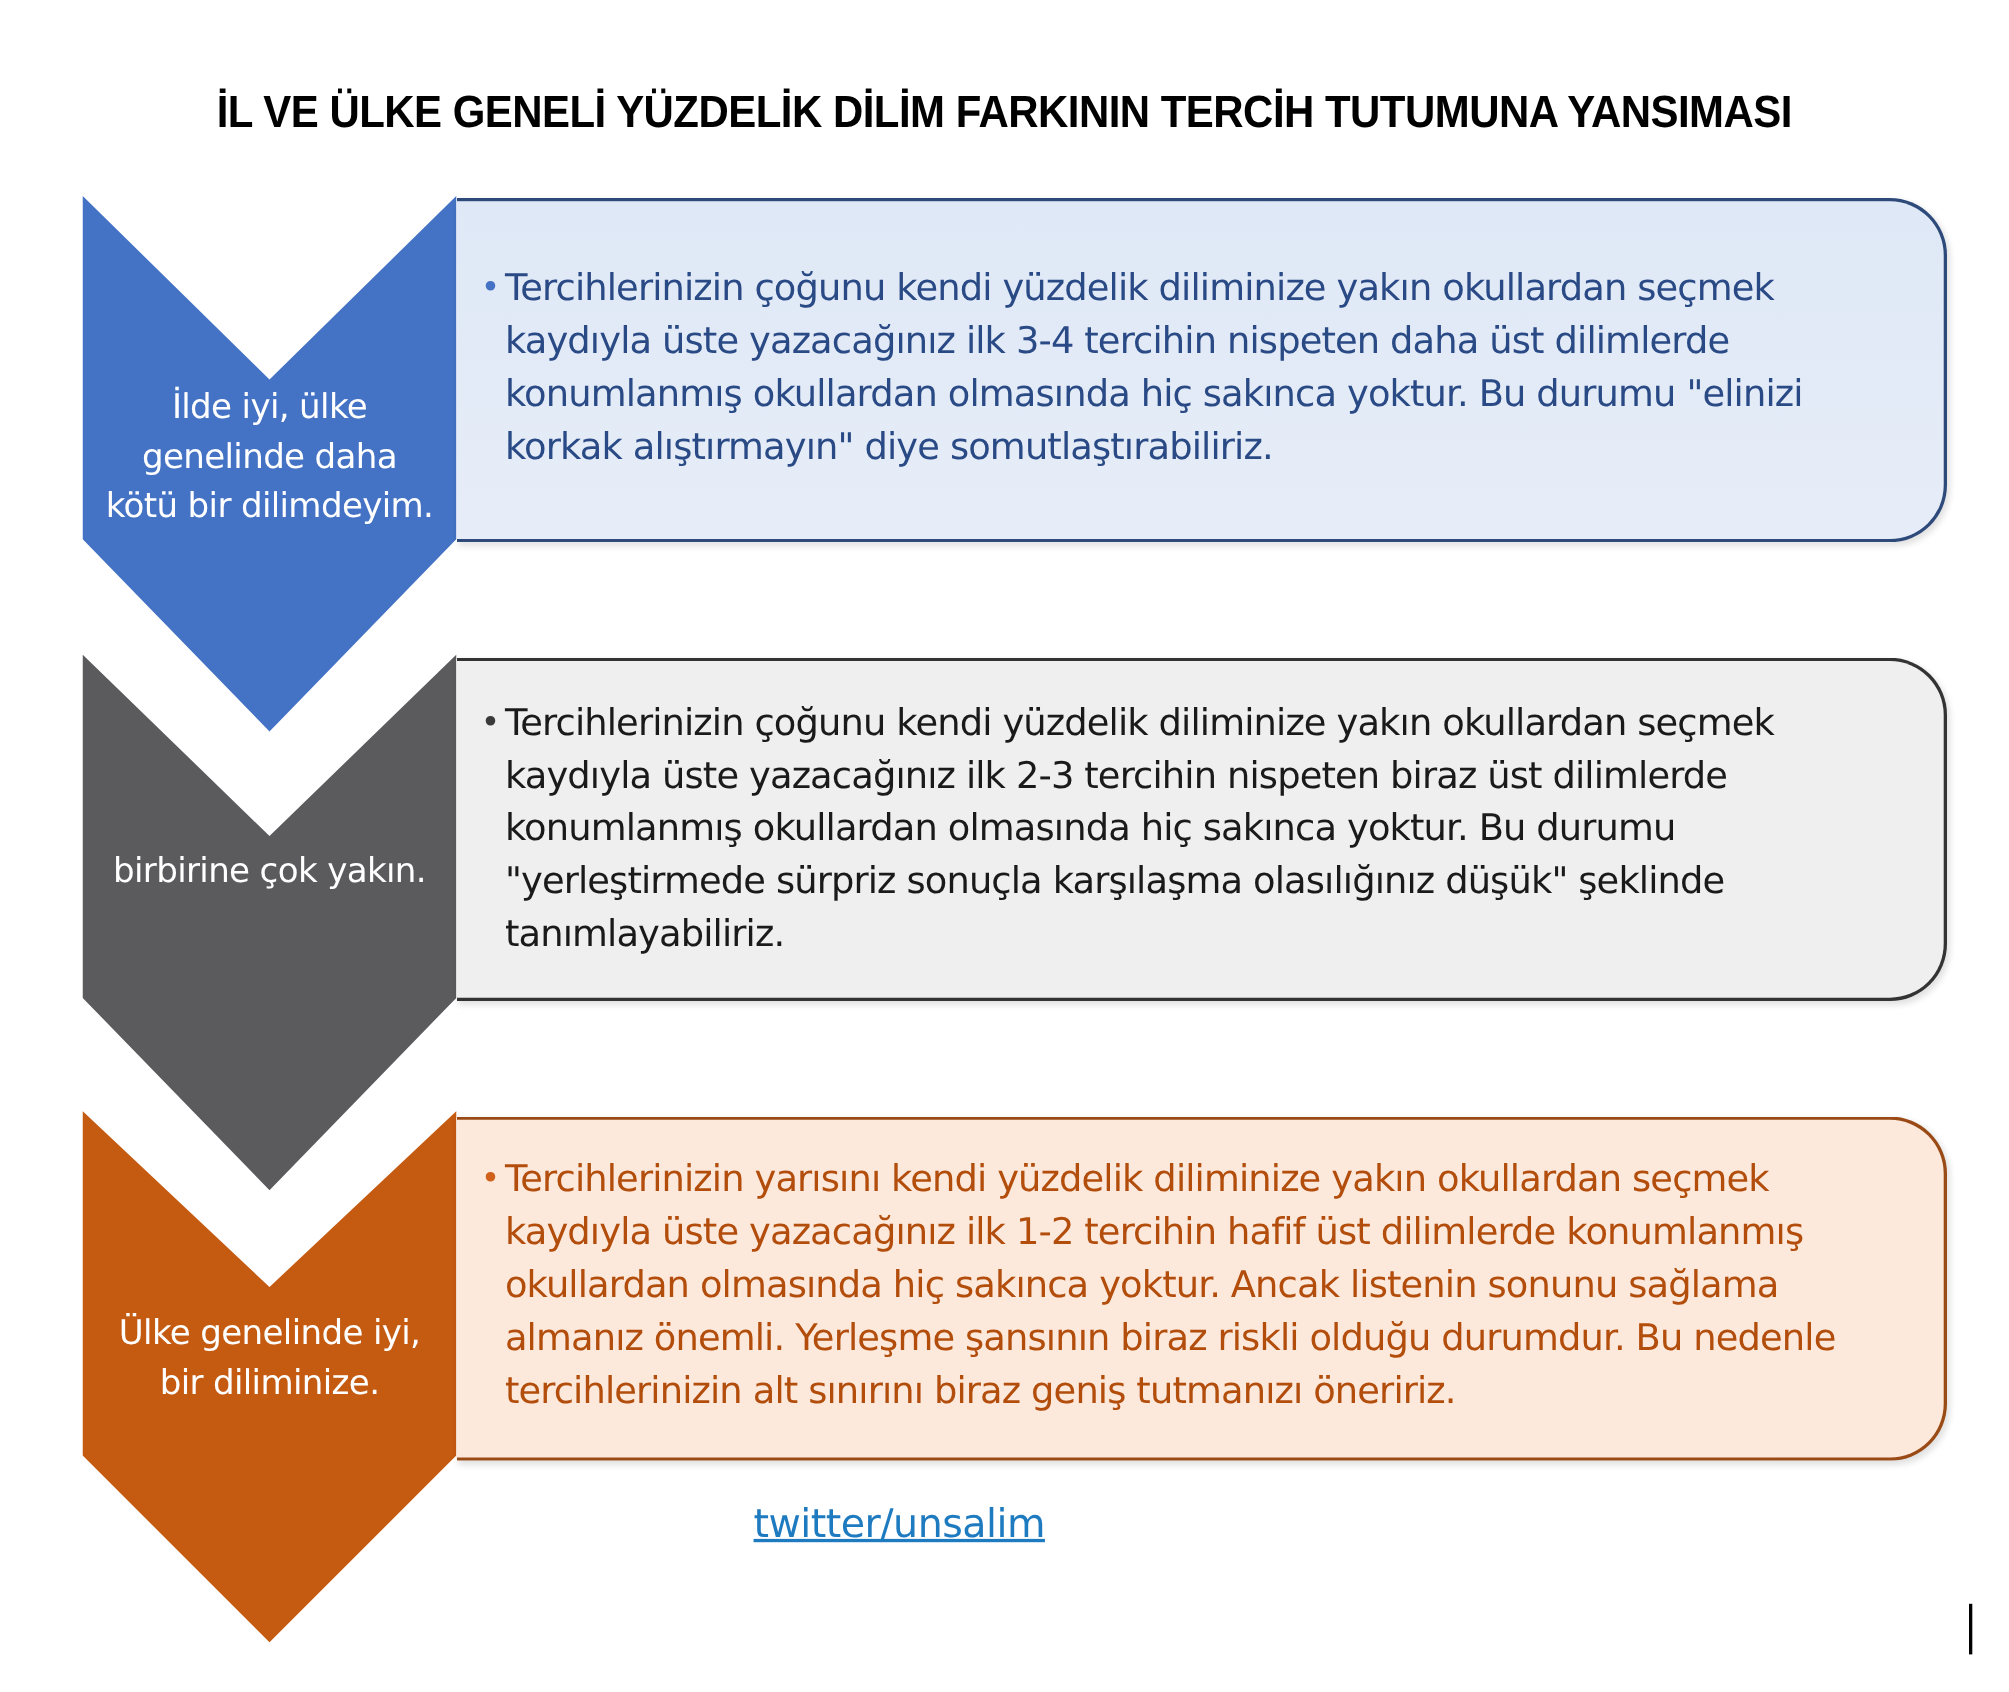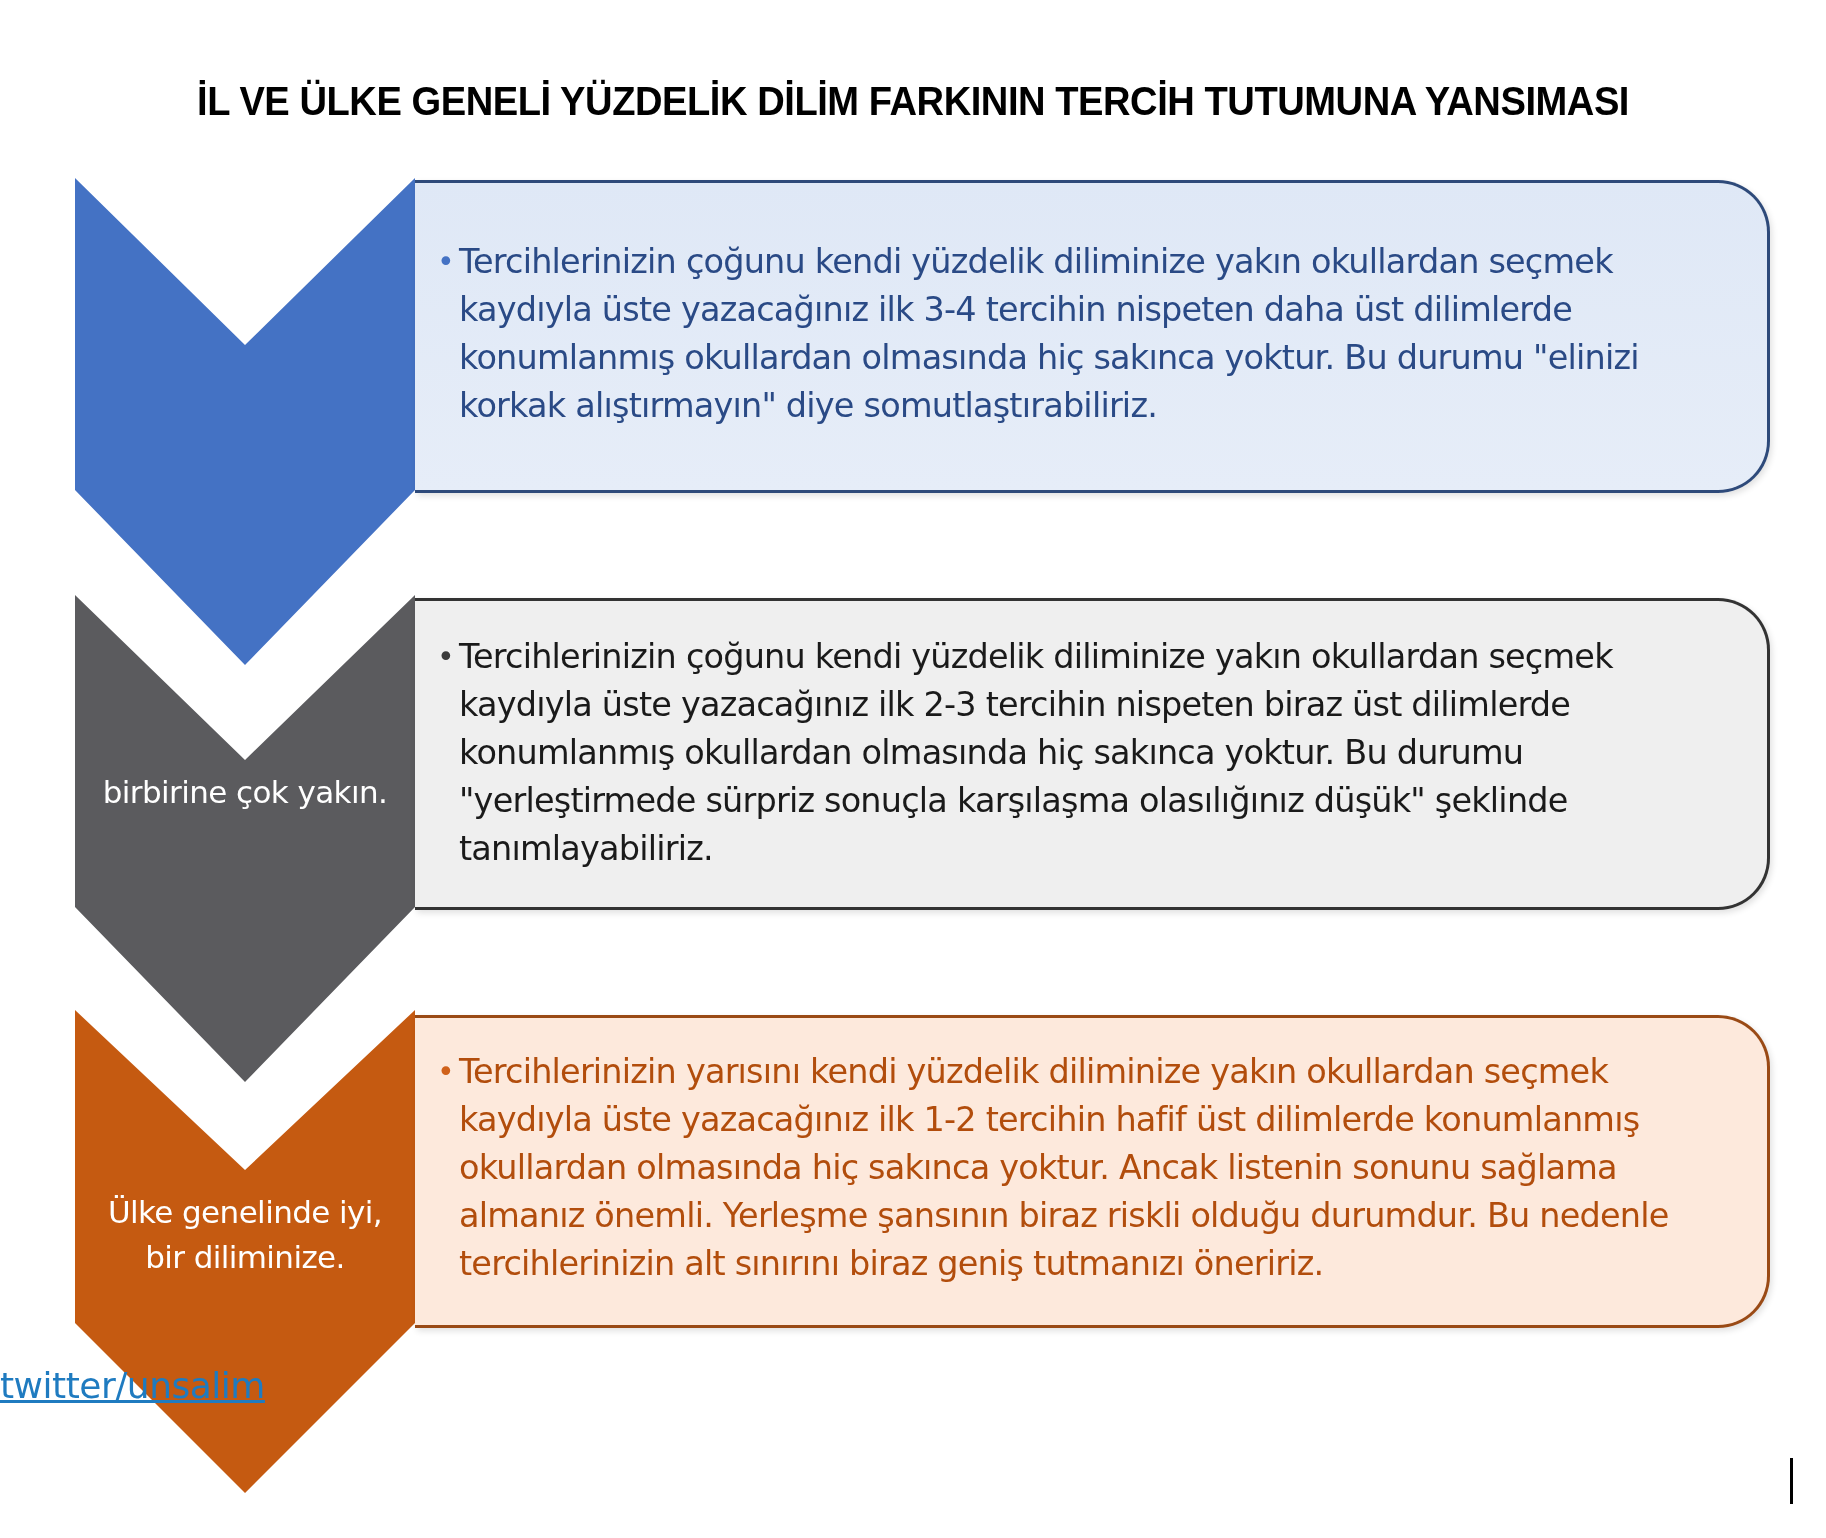--- a/index.html
+++ b/index.html
@@ -21,34 +21,39 @@
   .bullet { position:absolute; left:0; top:0; font-size:30px; }
   .b1 { top:180px; height:313px; background:linear-gradient(180deg,#dfe8f6,#e6edf8); border-color:#2e4a7a; }
   .b1 .box-text { color:#2a4a86; }
   .b1 .bullet { color:#4472c4; }
   .b2 { top:598px; height:312px; background:#efefef; border-color:#333333; }
   .b2 .box-text { color:#1a1a1a; top:32px; }
   .b2 .bullet { color:#3a3a3a; }
   .b3 { top:1015px; height:313px; background:#fde9dc; border-color:#9a4a15; }
   .b3 .box-text { color:#b24d0c; top:30px; }
   .b3 .bullet { color:#d0611a; }
-  .link { position:absolute; left:0; width:1539px; top:1365px; text-align:left; }
+  .link { position:absolute; left:0; width:1539px; top:1365px; text-align:center;padding-left:48px; }
   .link a { font-family:"DejaVu Sans", sans-serif; font-size:36px; color:#1f7bc0;
             text-decoration:underline; text-decoration-thickness:3px; letter-spacing:-0.5px; }
   .cursor { position:absolute; left:1790px; top:1458px; width:3px; height:46px; background:#000; }
 </style>
 </head>
 <body>
 
 <div class="title">İL VE ÜLKE GENELİ YÜZDELİK DİLİM FARKININ TERCİH TUTUMUNA YANSIMASI</div>
 
 <div class="chev" style="left:75px;top:178px;width:340px;height:490px;">
   <svg width="340" height="490">
     <polygon points="0,0 170,167 340,0 340,312 170,487 0,312" fill="#4472c4"></polygon>
   </svg>
+  <div class="chev-label" style="top:170px;">
+    <div>İlde iyi, ülke</div>
+    <div>genelinde daha</div>
+    <div>kötü bir dilimdeyim.</div>
+  </div>
 </div>
 <div class="box b1">
   <div class="box-text">
     <span class="bullet">•</span>
     <span>Tercihlerinizin çoğunu kendi yüzdelik diliminize yakın okullardan seçmek kaydıyla üste yazacağınız ilk 3-4 tercihin nispeten daha üst dilimlerde konumlanmış okullardan olmasında hiç sakınca yoktur. Bu durumu "elinizi korkak alıştırmayın" diye somutlaştırabiliriz.</span>
   </div>
 </div>
 
 <div class="chev" style="left:75px;top:595px;width:340px;height:490px;">
   <svg width="340" height="490">

